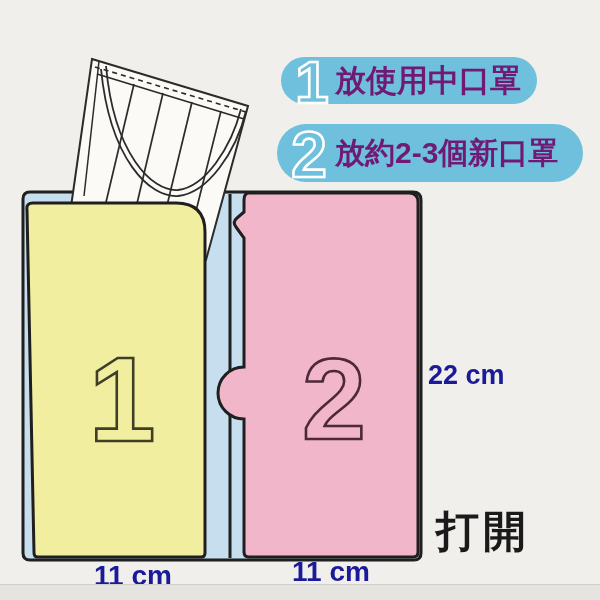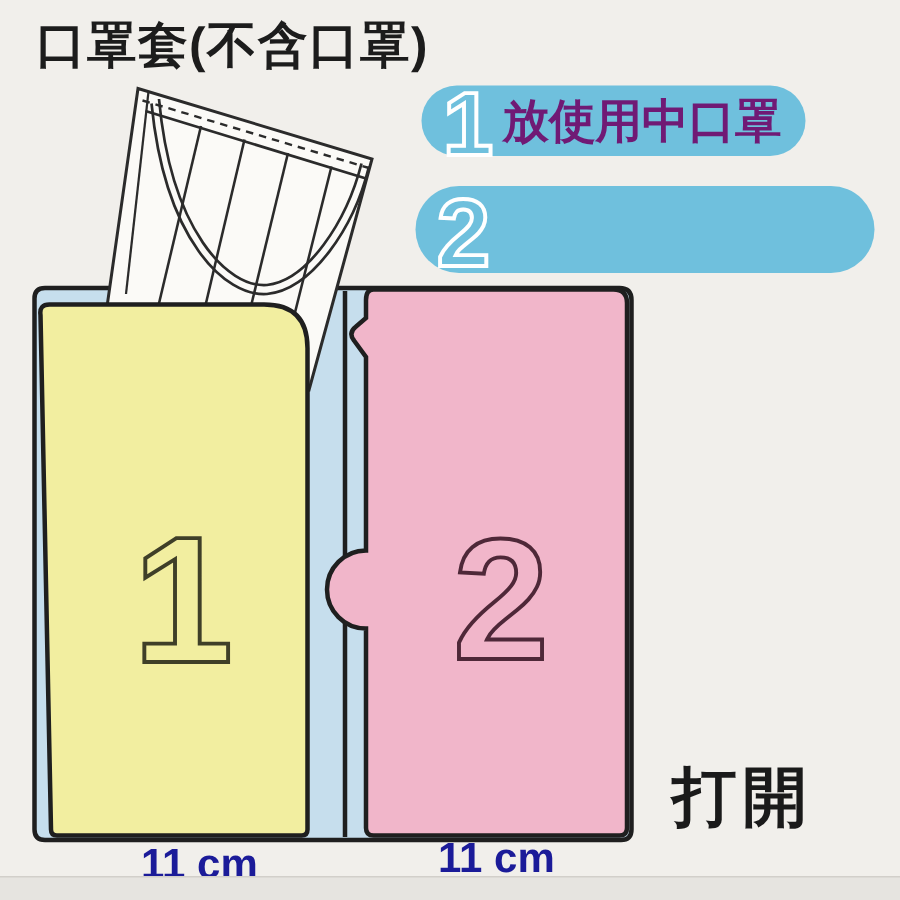--- a/index.html
+++ b/index.html
@@ -27,21 +27,21 @@
     padding-left:54px;font-size:31px;letter-spacing:0px;
   }
   .pill-2 .pill-text{padding-left:58px;font-size:30px;}
   .dim{
     position:absolute;color:#1b1b99;font-weight:700;white-space:nowrap;
   }
   .dim-height{left:428px;top:360px;font-size:27px;}
   .dim-left{left:94px;top:560px;font-size:28px;}
   .dim-right{left:292px;top:556px;font-size:28px;}
   .open-label{
-    position:absolute;left:448px;top:503px;
+    position:absolute;left:436px;top:503px;
     font-size:43px;font-weight:800;color:#1a1a1a;letter-spacing:4px;
     white-space:nowrap;
   }
   .bottom-shadow{
     position:absolute;left:0;top:584px;width:600px;height:16px;
     background:#e6e4e0;border-top:1px solid #d2cfca;
   }
 </style>
 </head>
 <body>
@@ -71,35 +71,36 @@
 
     <path d="M 33,203 H 176 Q 205,203 205,232 V 553 Q 205,557 201,557 H 38 Q 34,557 34,553 L 27,210 Q 26,203 33,203 Z" stroke="#1f1f1f" stroke-width="3" fill="#f2eea0"></path>
     <text x="122" y="441" font-size="120" font-weight="bold" text-anchor="middle" stroke="#3f3f28" stroke-width="2.6" fill="#f2eea0">1</text>
 
     <path d="M 230,194 V 558" stroke="#1f1f1f" stroke-width="3" fill="none"></path>
 
     <path d="M 249,193 H 409 Q 418,193 418,202 V 552 Q 418,557 413,557 H 249 Q 244,557 244,552 V 419 A 26 26 0 0 1 244 367 V 238 L 236,227 Q 232,222 237,218 L 244,212 V 200 Q 244,193 249,193 Z" stroke="#1f1f1f" stroke-width="3" fill="#f1b6ca"></path>
     <text x="334" y="439" font-size="115" font-weight="bold" text-anchor="middle" stroke="#4e2838" stroke-width="2.6" fill="#f1b6ca">2</text>
   </svg>
 
-  <div class="title">口罩套(不含口罩)</div>
 
   <div class="pill pill-1">
     <svg class="pill-num-svg" width="52" height="64" viewBox="0 0 52 64">
       <text x="27" y="53" font-size="60" font-weight="bold" text-anchor="middle" fill="none" stroke="#ffffff" stroke-width="2.6">1</text>
     </svg>
     <span class="pill-text">放使用中口罩</span>
   </div>
 
   <div class="pill pill-2">
     <svg class="pill-num-svg" width="56" height="72" viewBox="0 0 56 72">
       <text x="28" y="60" font-size="64" font-weight="bold" text-anchor="middle" fill="none" stroke="#ffffff" stroke-width="2.6">2</text>
     </svg>
+    <span class="pill-text">放約2-3個新口罩</span>
   </div>
 
+  <div class="dim dim-height">22 cm</div>
   <div class="dim dim-left">11 cm</div>
   <div class="dim dim-right">11 cm</div>
 
   <div class="open-label">打開</div>
 
   <div class="bottom-shadow"></div>
 
 </div>
 
 </body></html>

